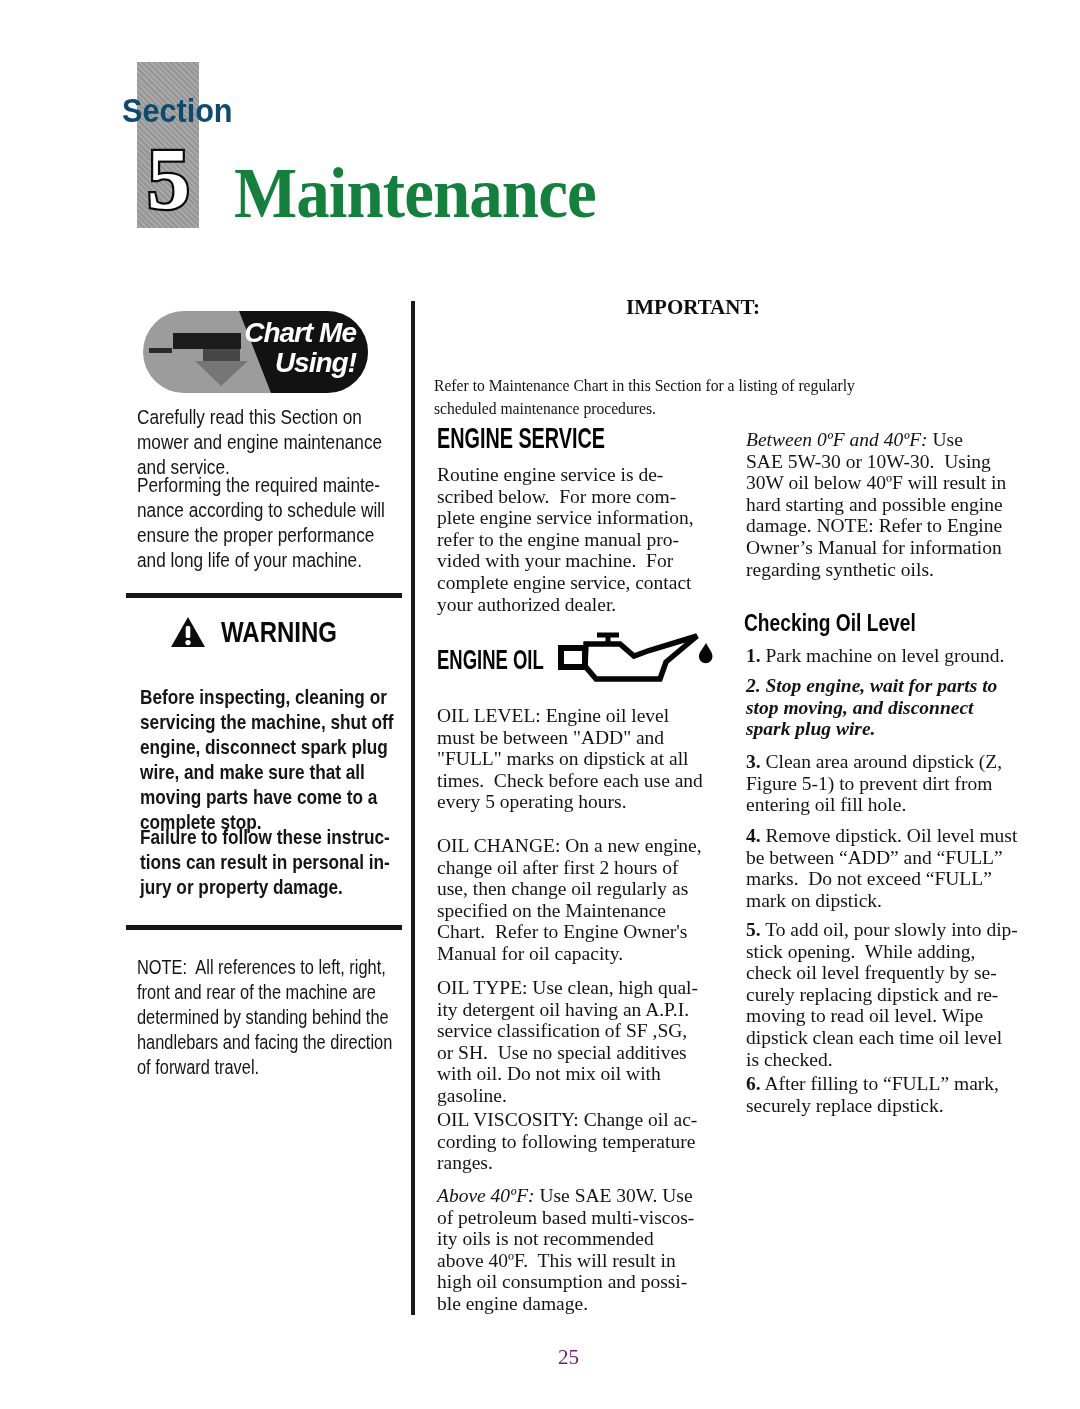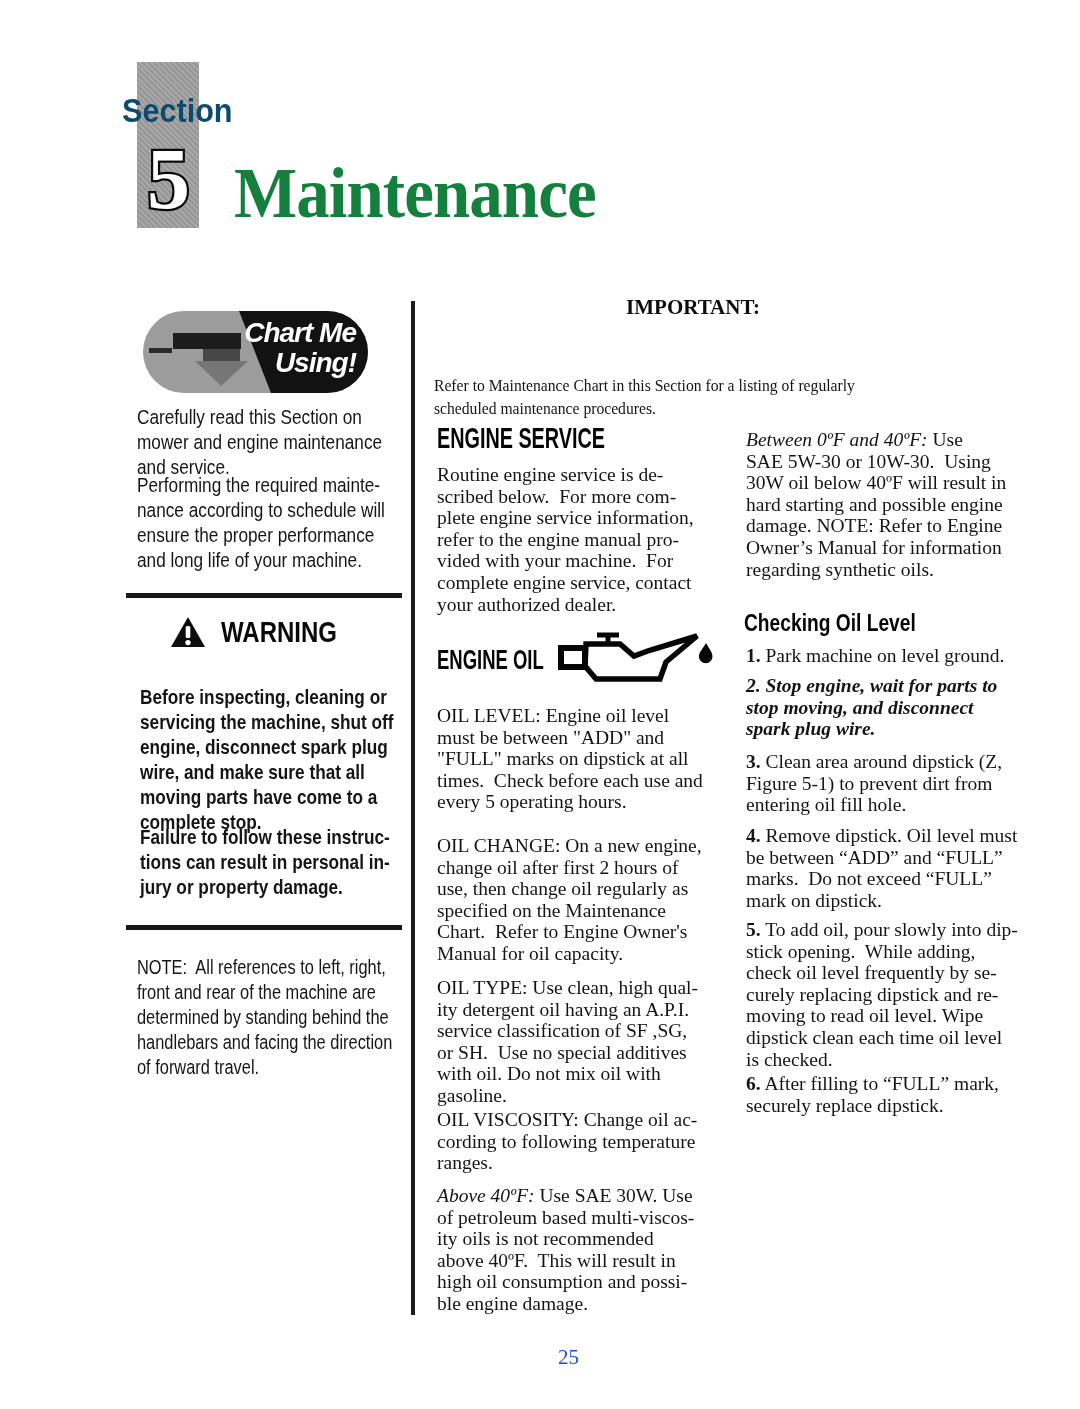--- a/index.html
+++ b/index.html
@@ -80,21 +80,21 @@
   .imp-title{
     position:absolute;left:437px;top:295px;width:512px;text-align:center;
     font-family:"Liberation Serif", serif;font-weight:bold;font-size:21px;color:#0d0d0d;
   }
   .imp-body{
     position:absolute;left:434px;top:330px;
     font-family:"Liberation Serif", serif;font-size:17px;line-height:23.2px;color:#141414;white-space:pre;margin-top:44px;
   }
   .footer-pagenum{
     position:absolute;left:558px;top:1345px;
-    font-family:"Liberation Serif", serif;font-size:21px;color:#1d4ed8;
+    font-family:"Liberation Serif", serif;font-size:21px;color:#701a75;
   }
 </style>
 </head>
 <body>
 
 <div class="page">
 
   <div class="sec-box"></div>
   <div class="sec-label"><span class="sx90">Section</span></div>
   <div class="sec-num">5</div>

